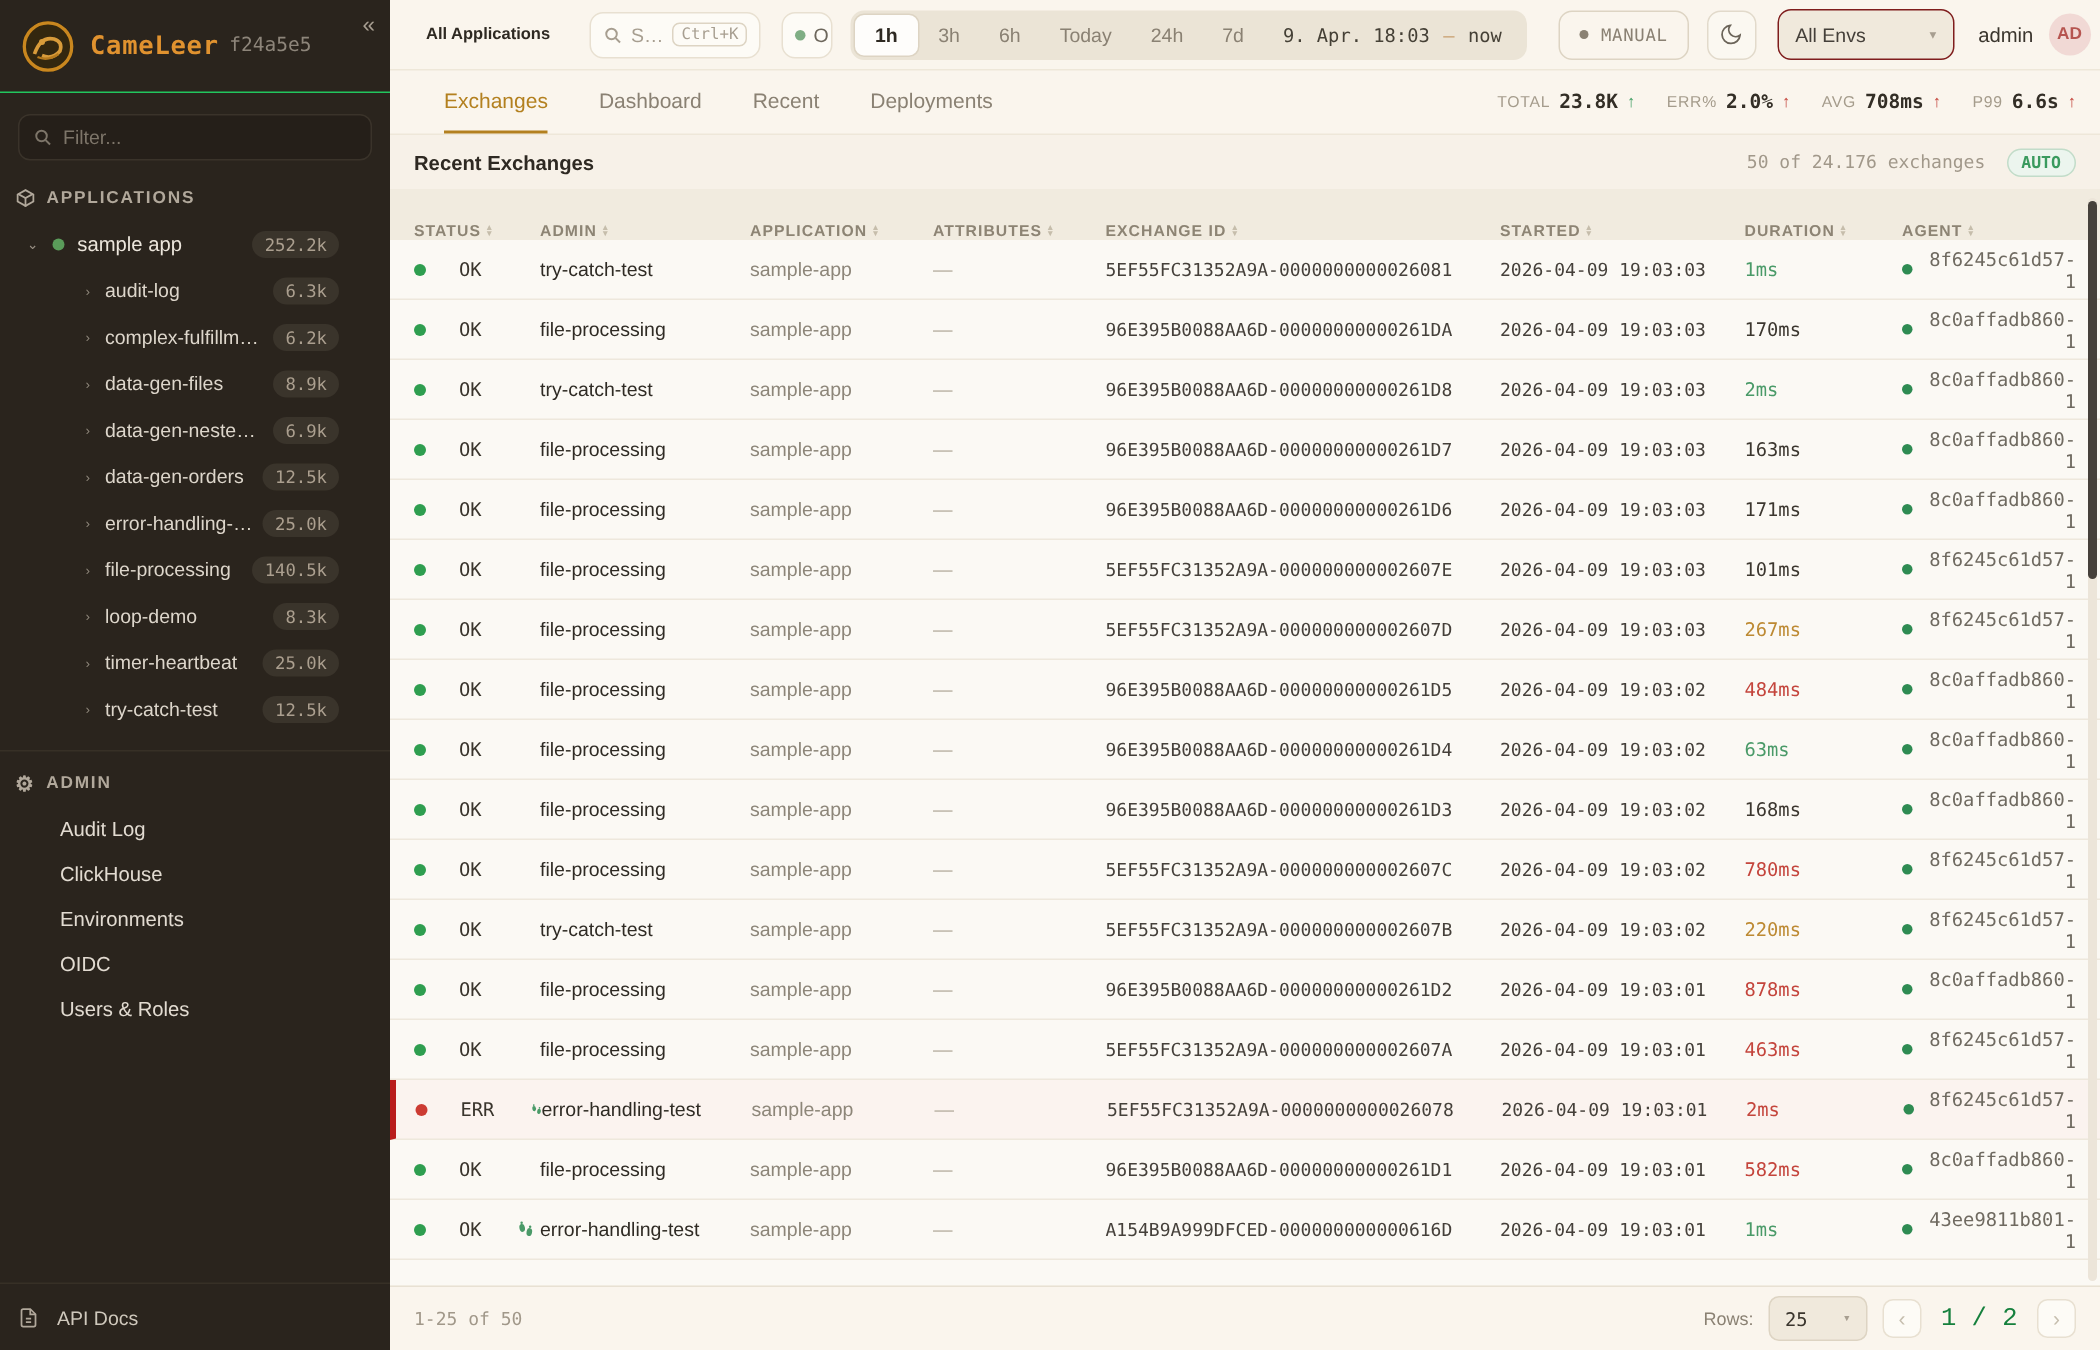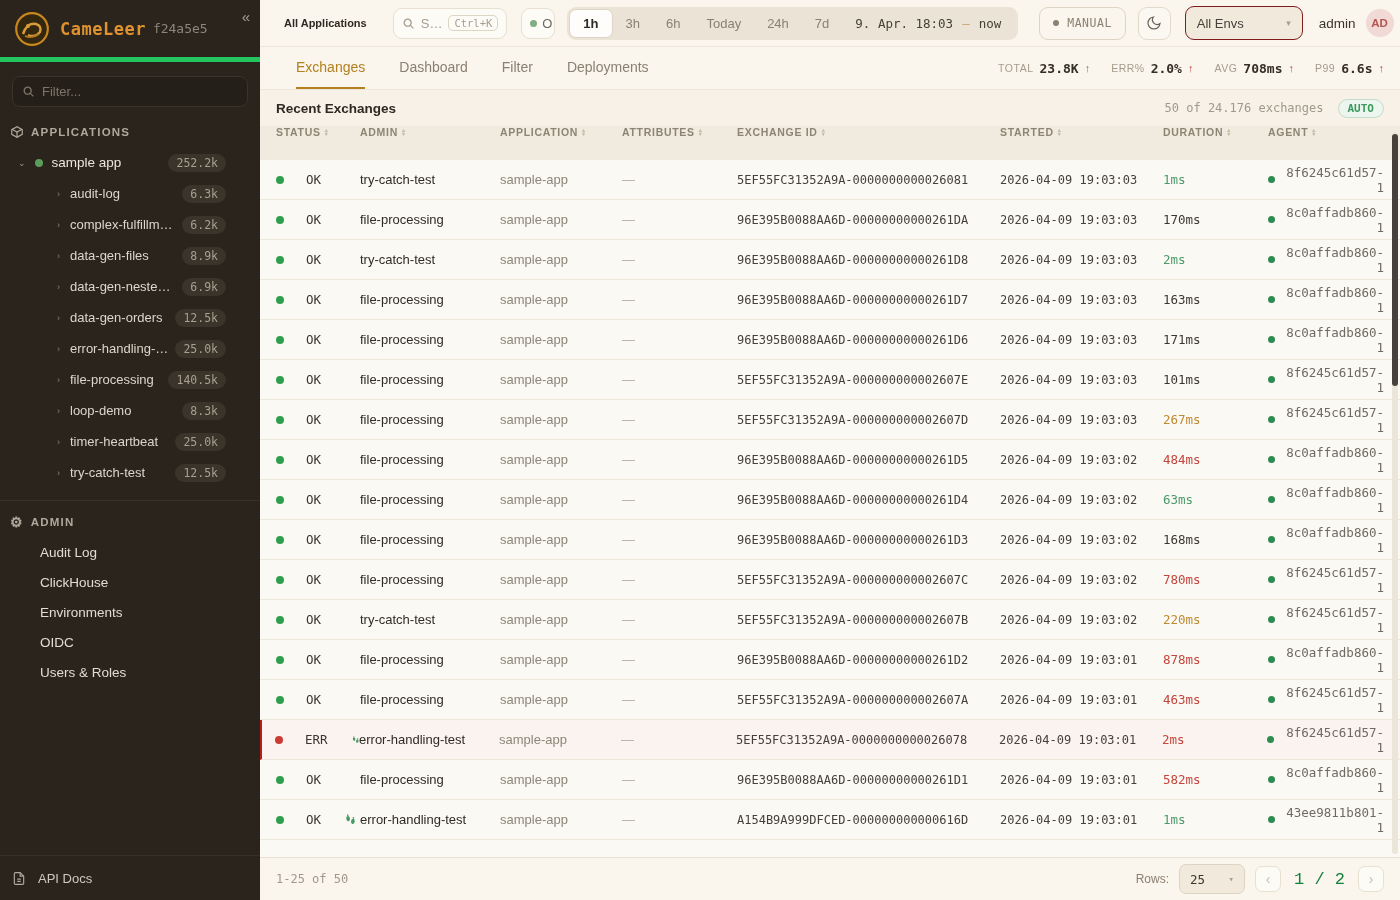--- a/index.html
+++ b/index.html
@@ -1,21 +1,21 @@
 <!DOCTYPE html>
 <html><head>
 <meta charset="utf-8">
 <style>
   * { margin:0; padding:0; box-sizing:border-box; }
   html,body { width:1400px; height:900px; overflow:hidden; font-family:"Liberation Sans",sans-serif; }
   .app { display:flex; width:1400px; height:900px; }
 
   
   .sidebar { width:260px; background:#2a241d; display:flex; flex-direction:column; flex-shrink:0; position:relative; }
-  .sb-header { height:62px; display:flex; align-items:center; padding:0 14px; border-bottom:5px solid #22c55e; position:relative; }
+  .sb-header { height:62px; display:flex; align-items:center; padding:0 14px; border-bottom:1px solid #22c55e; position:relative; }
   .logo-badge { width:36px; height:36px; border-radius:50%; flex-shrink:0; }
   .logo-title { font-family:"DejaVu Sans Mono","Liberation Mono",monospace; font-weight:bold; color:#e0922f; font-size:17px; margin-left:10px; letter-spacing:0.5px; }
   .logo-version { font-family:"DejaVu Sans Mono","Liberation Mono",monospace; color:#8d857a; font-size:13px; margin-left:7px; }
   .collapse-btn { position:absolute; top:8px; right:10px; color:#a89f92; font-size:15px; cursor:pointer; }
   .filter-box { margin:14px 12px 4px 12px; height:31px; background:#251f19; border:1px solid #3a332a; border-radius:8px; display:flex; align-items:center; gap:7px; padding:0 9px; }
   .filter-box svg { flex-shrink:0; }
   .filter-placeholder { color:#7d7569; font-size:13px; }
   .sb-section { display:flex; align-items:center; gap:7px; padding:14px 12px 8px 10px; color:#b1a89b; font-size:11.5px; font-weight:bold; letter-spacing:1.2px; }
   .tree-app { display:flex; align-items:center; height:31px; padding:0 34px 0 18px; font-size:13.5px; color:#ece6dc; cursor:pointer; }
   .tree-app .chev { color:#9a9185; font-size:9px; margin-right:9px; }
@@ -66,28 +66,28 @@
   .stat-arrow.up-bad { color:#c4453c; }
 
   
   .rt-bar { height:36px; background:#f7f1e8; display:flex; align-items:center; padding:0 16px; flex-shrink:0; }
   .rt-title { font-size:13.5px; font-weight:bold; color:#2e2922; }
   .rt-right { margin-left:auto; display:flex; align-items:center; gap:14px; }
   .rt-summary { font-family:"DejaVu Sans Mono","Liberation Mono",monospace; font-size:12px; color:#a1988a; }
   .auto-badge { font-family:"DejaVu Sans Mono","Liberation Mono",monospace; font-size:11px; font-weight:bold; color:#3a9a5e; background:#ecf5ee; border:1px solid #c2dcc9; border-radius:10px; padding:2px 9px; cursor:pointer; }
 
   
-  .thead { height:34px; background:#f1ebdf; display:flex; align-items:flex-start; padding:0 16px; flex-shrink:0; }
+  .thead { height:34px; background:#f1ebdf; display:flex; align-items:flex-end; padding:0 16px; flex-shrink:0; }
   .th { display:flex; align-items:center; gap:4px; font-size:10.5px; font-weight:bold; color:#8d8474; letter-spacing:0.7px; cursor:pointer; }
   .sort-icon { display:flex; flex-direction:column; line-height:4.5px; font-size:6px; color:#c6bdab; }
   .col-status { width:84px; } .col-route { width:140px; } .col-app { width:122px; } .col-attr { width:115px; }
   .col-id { width:263px; } .col-started { width:163px; } .col-duration { width:105px; } .col-agent { flex:1; }
   .tbody { flex:1; overflow:hidden; background:#fbf9f4; }
   .trow { height:40px; display:flex; align-items:center; padding:0 16px; border-bottom:1px solid #eee8dc; background:#fbf9f4; cursor:pointer; }
-  .trow.err { border-left:2px solid #b91c1c; padding-left:13px; background:#fbf3ef; }
+  .trow.err { border-left:4px solid #b91c1c; padding-left:13px; background:#fbf3ef; }
   .c-status { width:84px; display:flex; align-items:center; gap:22px; font-family:"DejaVu Sans Mono","Liberation Mono",monospace; font-size:12.5px; color:#3a352d; }
   .sdot { width:8px; height:8px; border-radius:50%; flex-shrink:0; }
   .sdot.ok { background:#2e9e4f; } .sdot.err { background:#cc3b33; }
   .c-route { width:140px; font-size:13px; color:#2f2b24; }
   .c-app { width:122px; font-size:13px; color:#8d8679; }
   .c-attr { width:115px; font-size:13px; color:#b5ad9f; }
   .c-id { width:263px; font-family:"DejaVu Sans Mono","Liberation Mono",monospace; font-size:12px; color:#45403a; }
   .c-started { width:163px; font-family:"DejaVu Sans Mono","Liberation Mono",monospace; font-size:12px; color:#45403a; }
   .c-duration { width:105px; font-family:"DejaVu Sans Mono","Liberation Mono",monospace; font-size:12.5px; }
   .c-duration.fast { color:#4a9a68; } .c-duration.mid { color:#3c372f; }
@@ -310,21 +310,21 @@
       <span class="user-name">admin</span>
       <div class="avatar">AD</div>
     </div>
 
     <div class="tabs-row">
 
         <div class="tab active">Exchanges</div>
 
         <div class="tab">Dashboard</div>
 
-        <div class="tab">Filter</div>
+        <div class="tab">Recent</div>
 
         <div class="tab">Deployments</div>
 
       <div class="stats">
 
           <div class="stat">
             <span class="stat-label">TOTAL</span>
             <span class="stat-value">23.8K</span>
             <span class="stat-arrow up-good">↑</span>
           </div>

